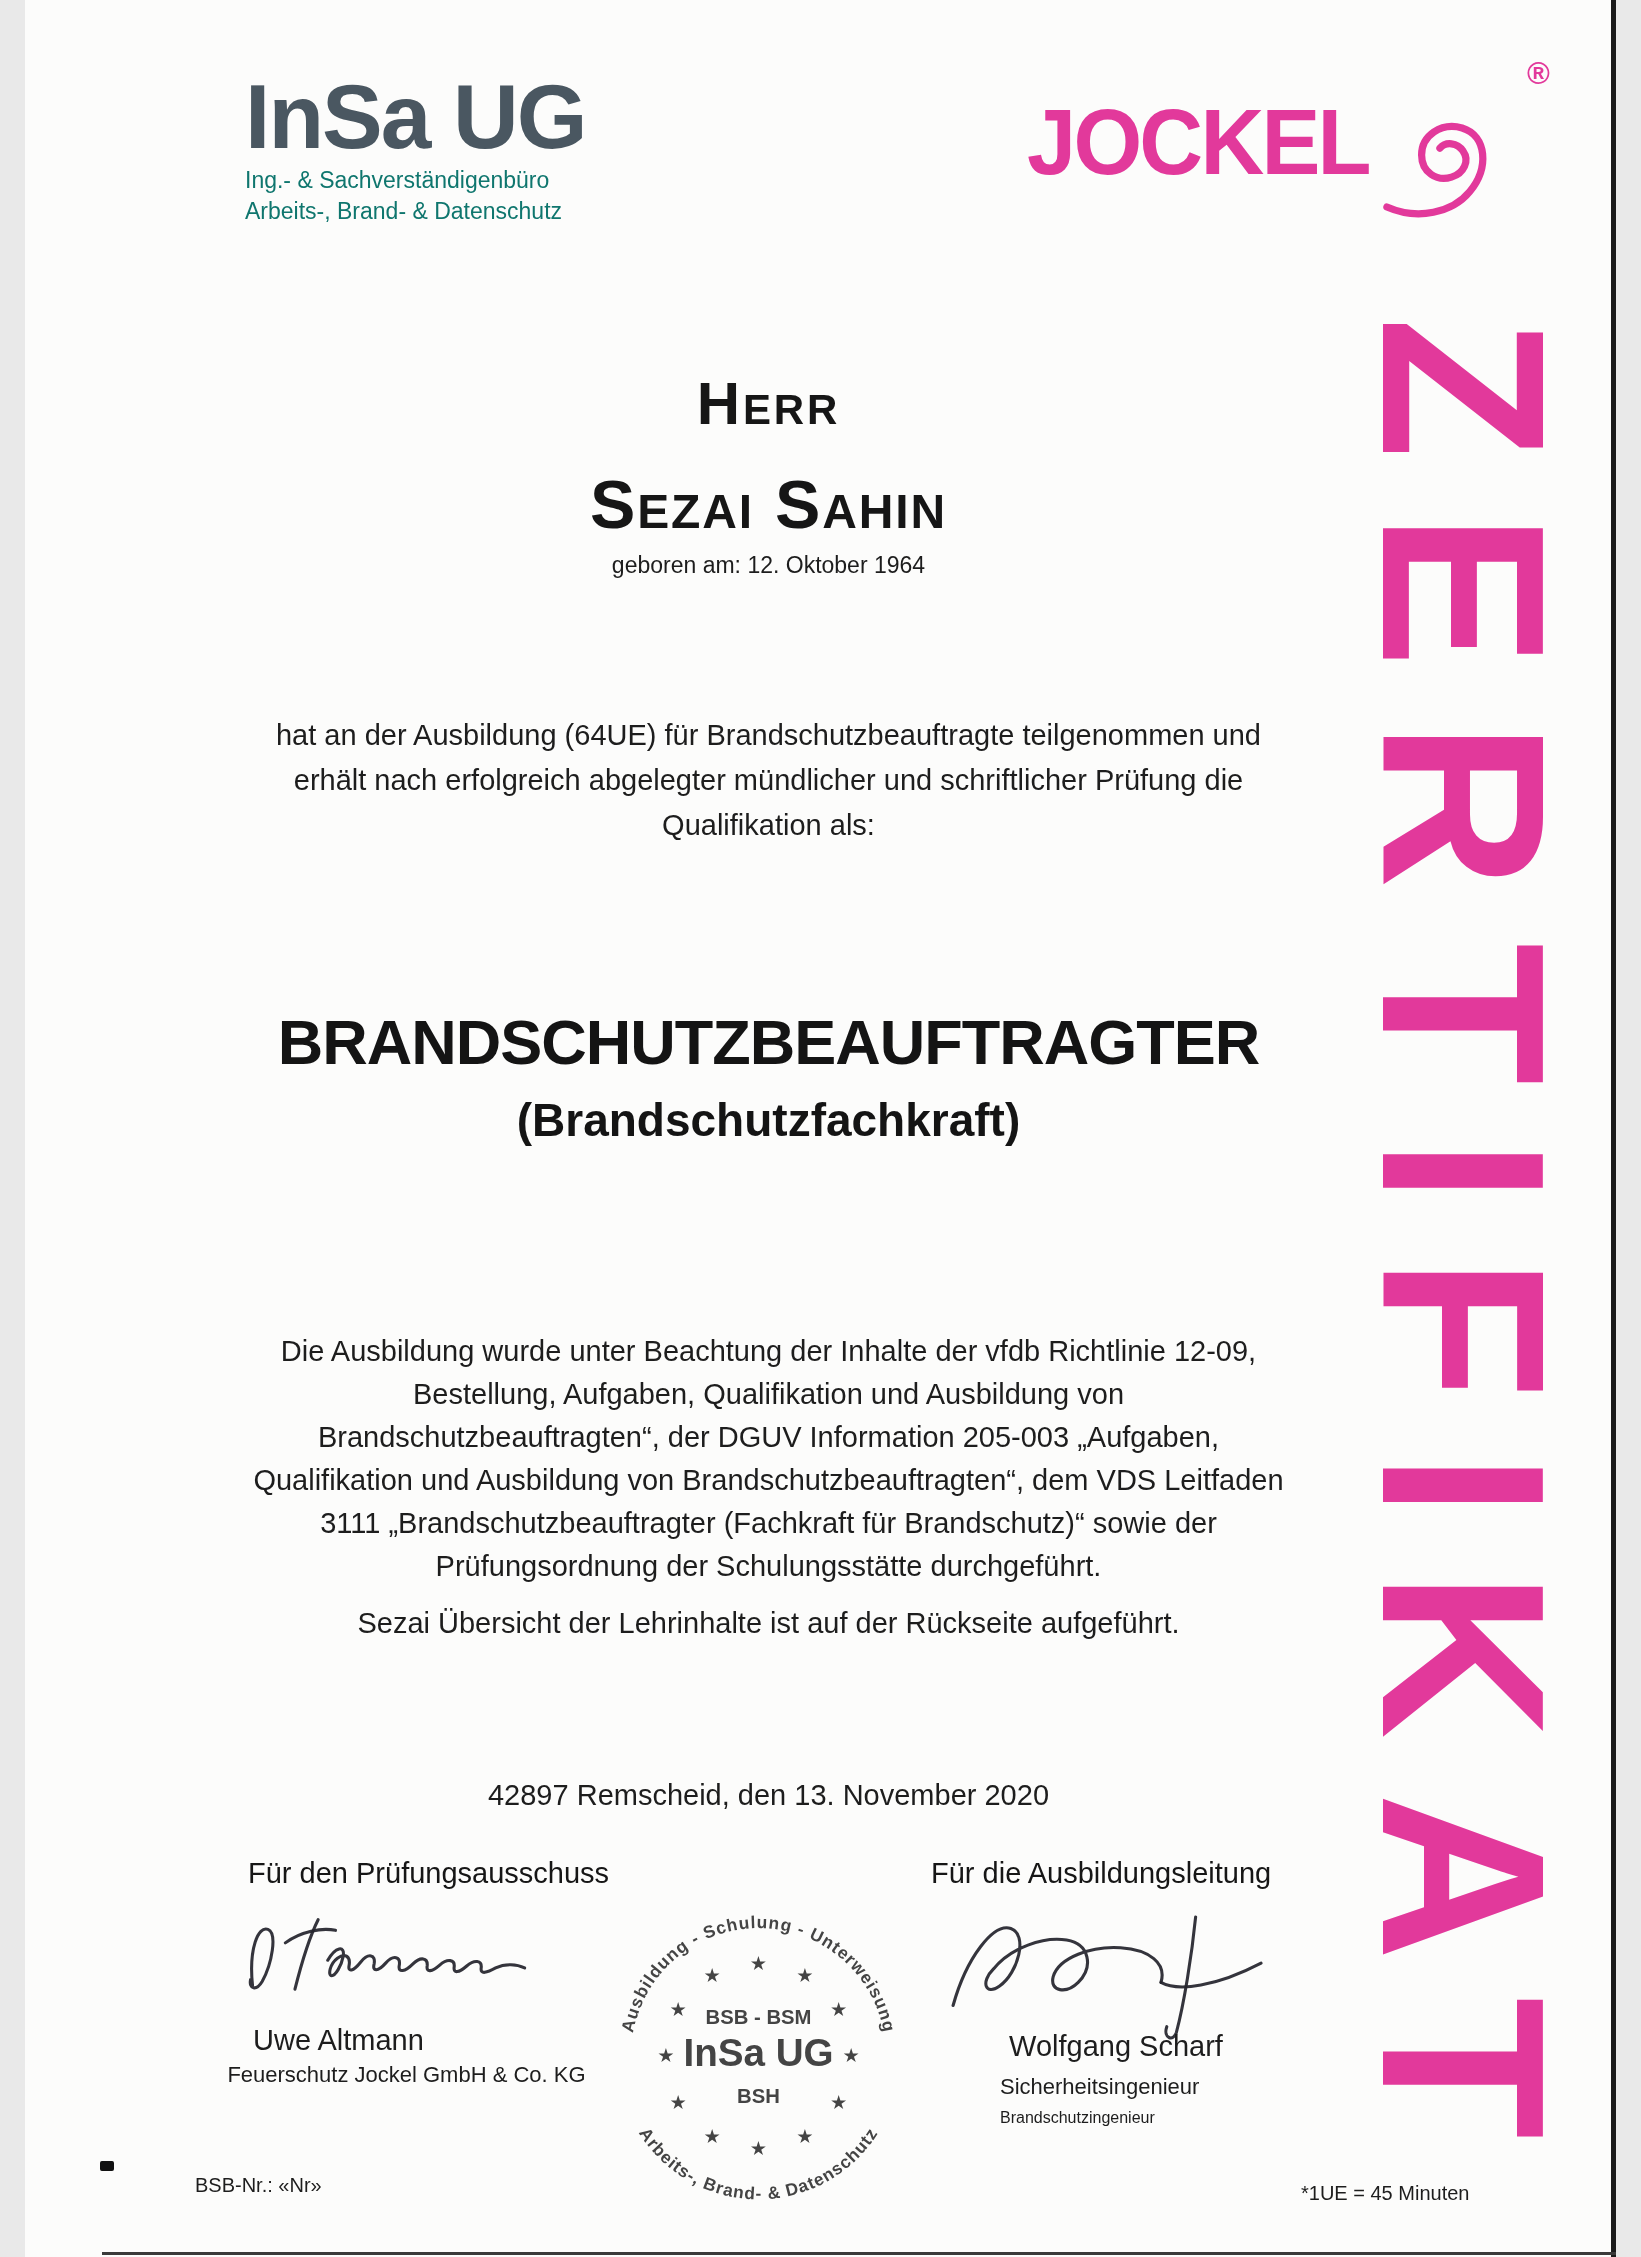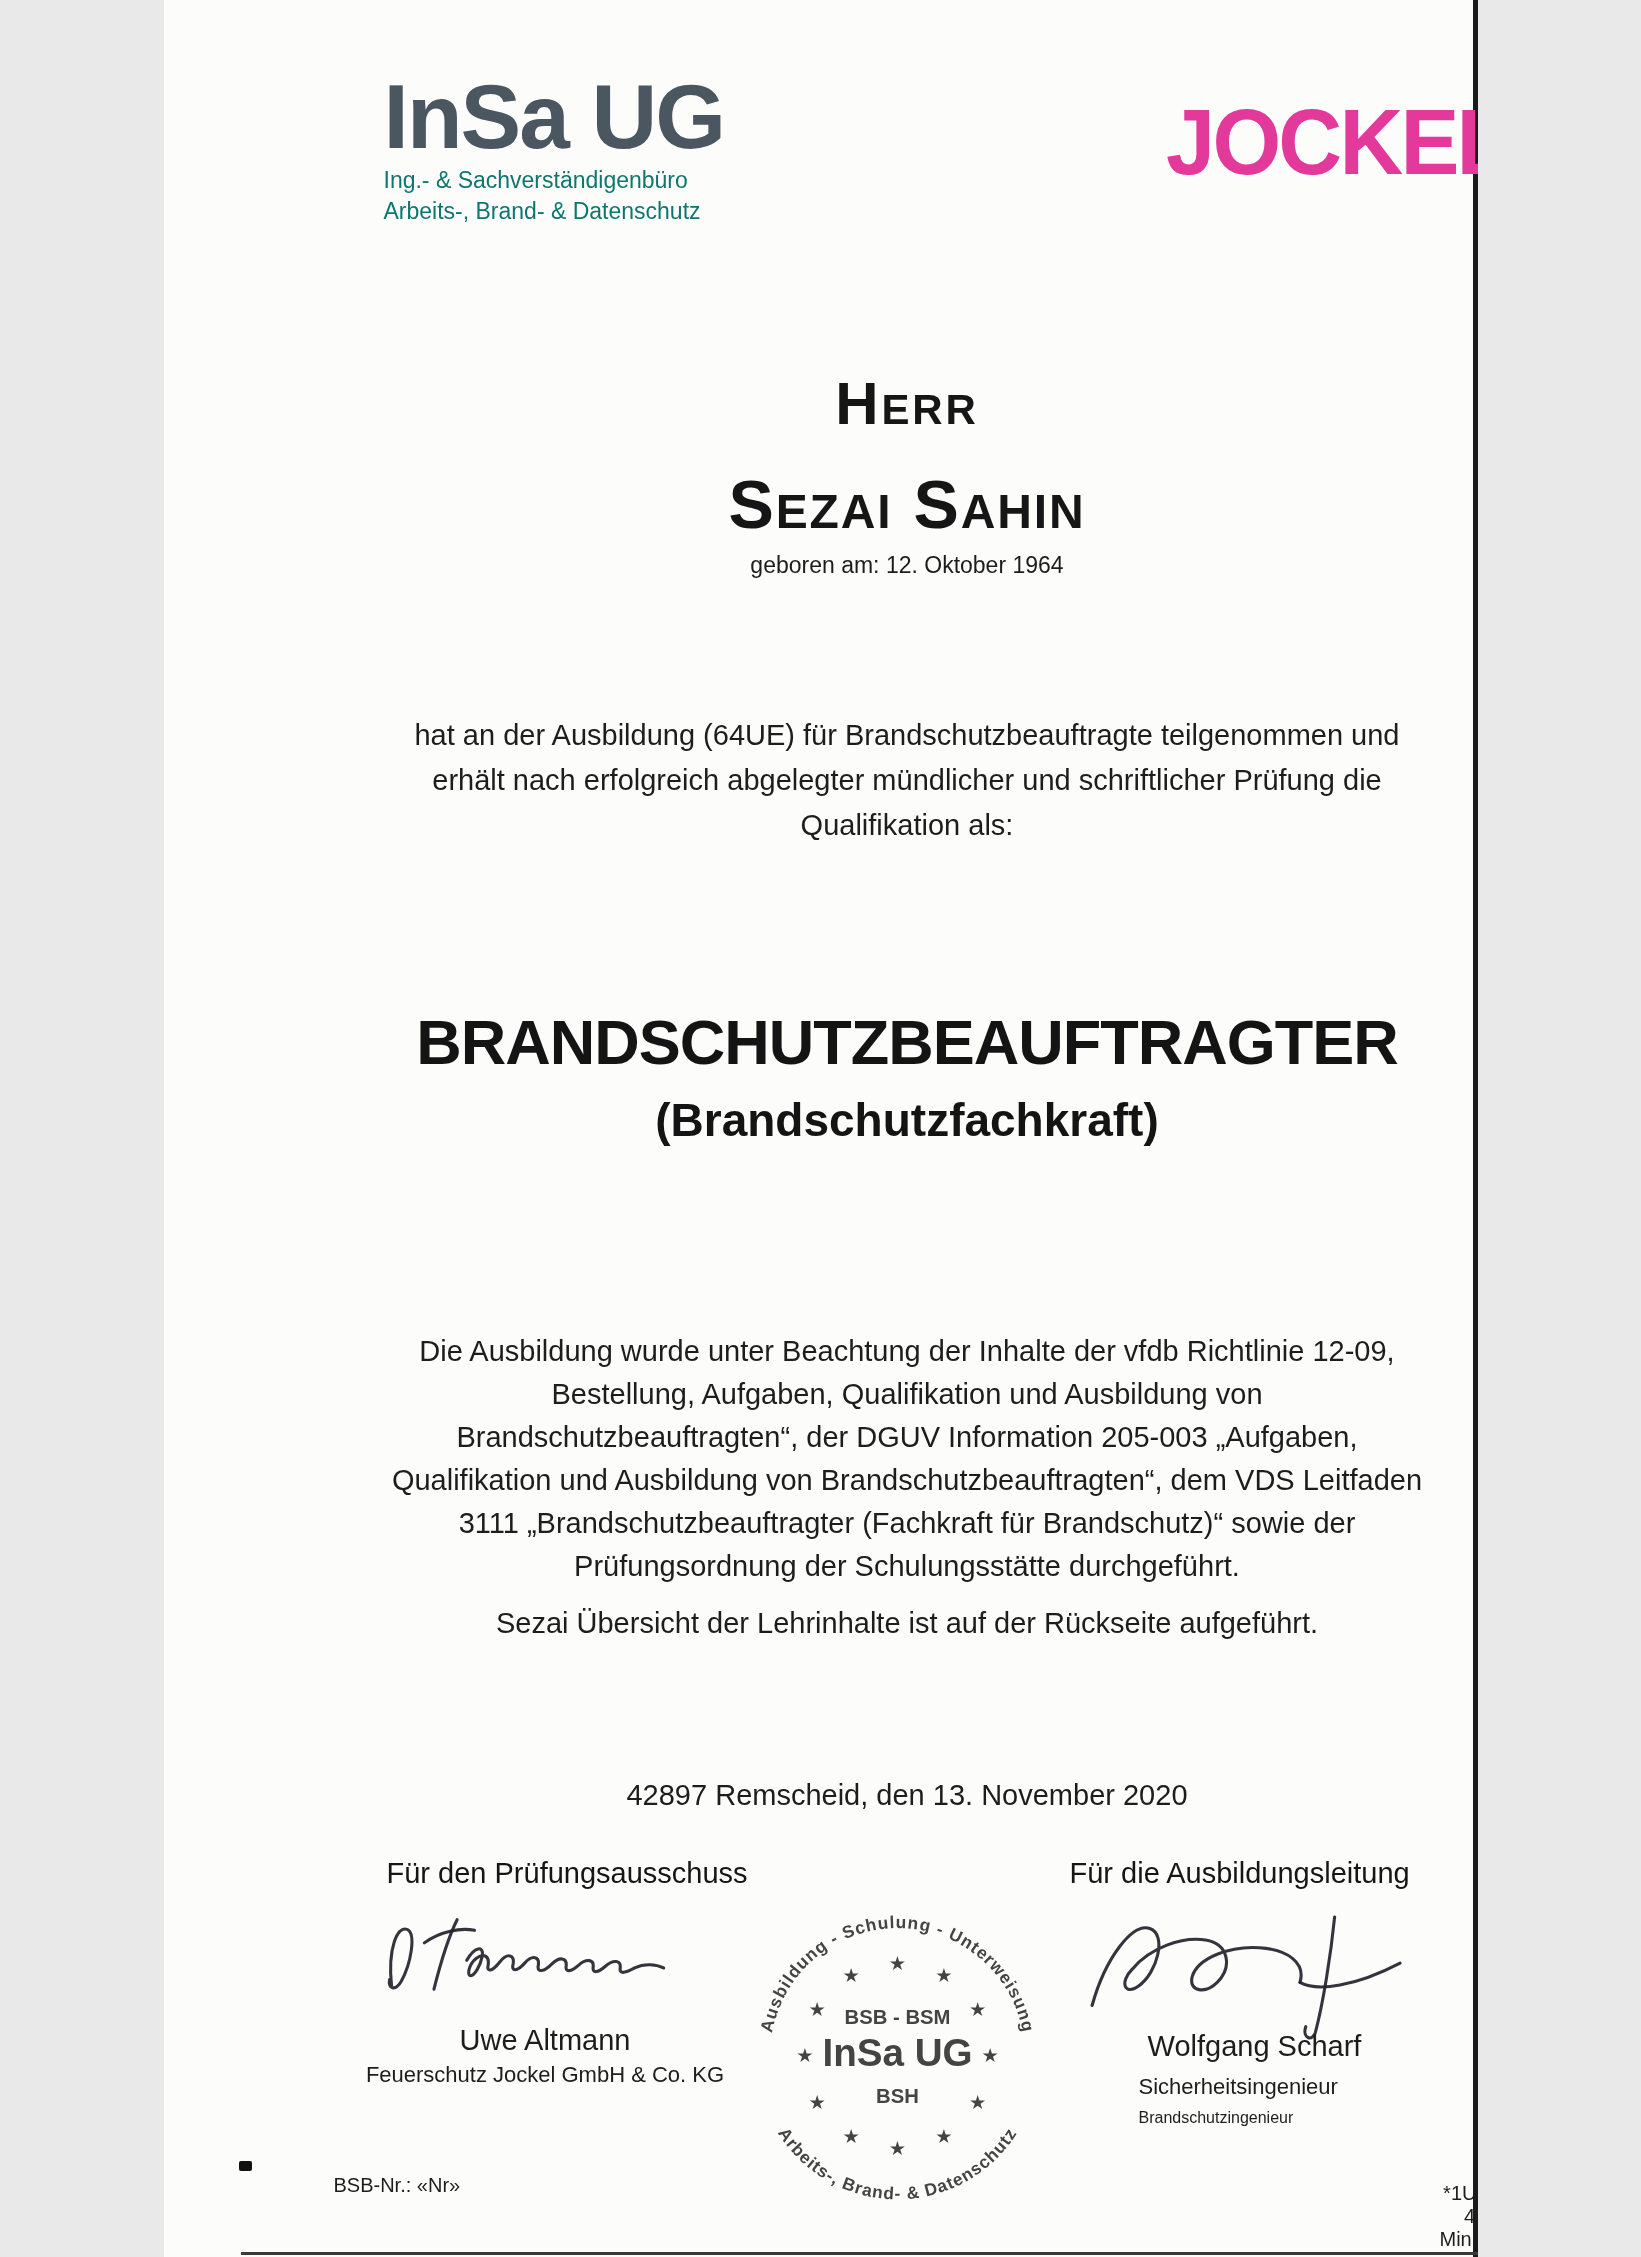--- a/index.html
+++ b/index.html
@@ -1,17 +1,17 @@
 <!DOCTYPE html>
 <html><head>
 <meta charset="utf-8">
 <style>
   html,body { margin:0; padding:0; background:#e9e9e9; }
   .page {
-    position:relative; width:1314px; height:2257px; margin:0 auto;
+    position:relative; width:1591px; height:2257px; margin:0 auto;
     background:#fcfcfb; overflow:hidden;
     font-family:"Liberation Sans", sans-serif; color:#1d1d1d;
   }
 
   
   .edge-right  { position:absolute; top:0; right:0; width:4.8px; height:100%; background:#1a1a1a; }
   .edge-bottom { position:absolute; left:77px; bottom:1.9px; right:0; height:2.9px; background:#3a3a3a; }
   .edge-blob   { position:absolute; left:75px; top:2161px; width:13.5px; height:9.7px; background:#111; border-radius:1.9px; }
 
   
@@ -51,21 +51,21 @@
   .line { display:block; }
 
   
   .sig-heading { position:absolute; top:1857px; font-size:29px; color:#161616; }
   .sig-heading.left  { left:223px; }
   .sig-heading.right { left:906px; }
   .sig-svg { position:absolute; }
   .sig-svg.left  { left:214px; top:1904px; }
   .sig-svg.right { left:912px; top:1890px; }
   .sig-stroke { fill:none; stroke:#23232b; stroke-width:3.2; stroke-linecap:round; stroke-linejoin:round; opacity:.92; }
-  .sig-name-left { position:absolute; left:222px; top:2024px; width:319px; text-align:center; font-size:29px; }
+  .sig-name-left { position:absolute; left:228px; top:2024px; width:319px; font-size:29px; }
   .sig-org-left  { position:absolute; left:193px; top:2062px; width:377px; text-align:center; font-size:22px; }
   .sig-name-right { position:absolute; left:951px; top:2030px; width:280px; text-align:center; font-size:29px; }
   .sig-role1 { position:absolute; left:975px; top:2074px; font-size:22px; }
   .sig-role2 { position:absolute; left:975px; top:2109px; font-size:16px; }
 
   
   .stamp { position:absolute; left:579px; top:1896px; opacity:.95; }
   .stamp text { fill:#3b3b3b; }
   .stamp-arc { font-size:18px; font-weight:bold; letter-spacing:1px; }
   .stamp-center-sm { font-size:21px; font-weight:bold; }

